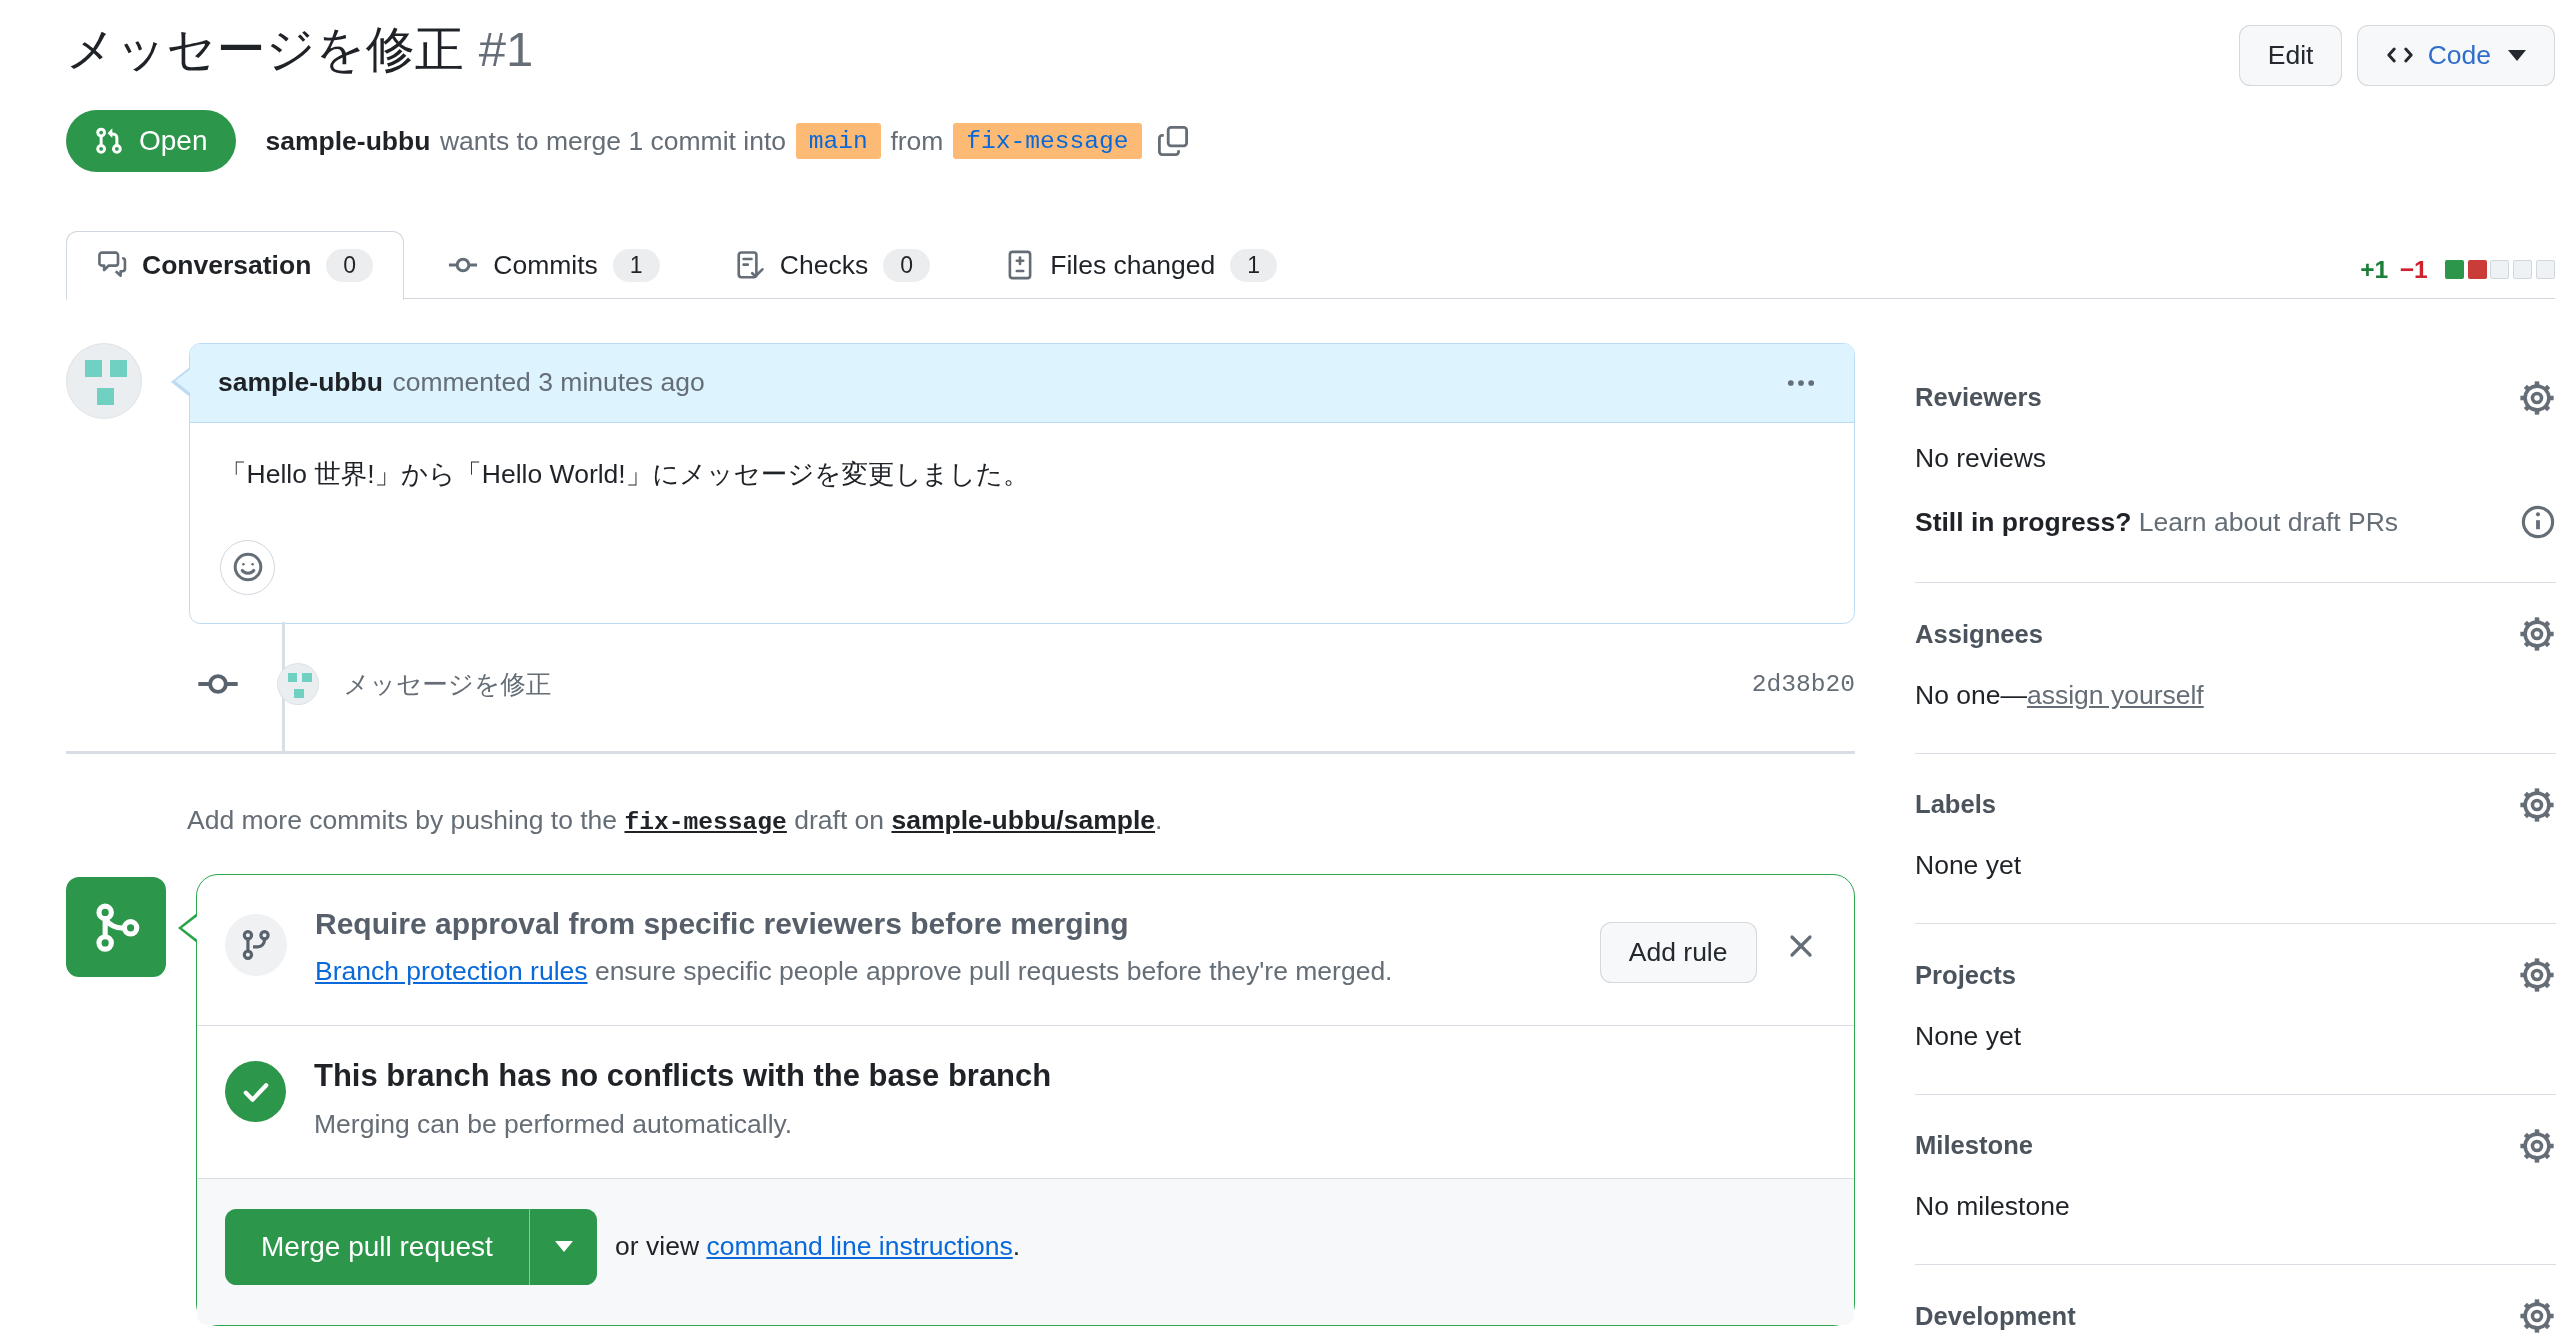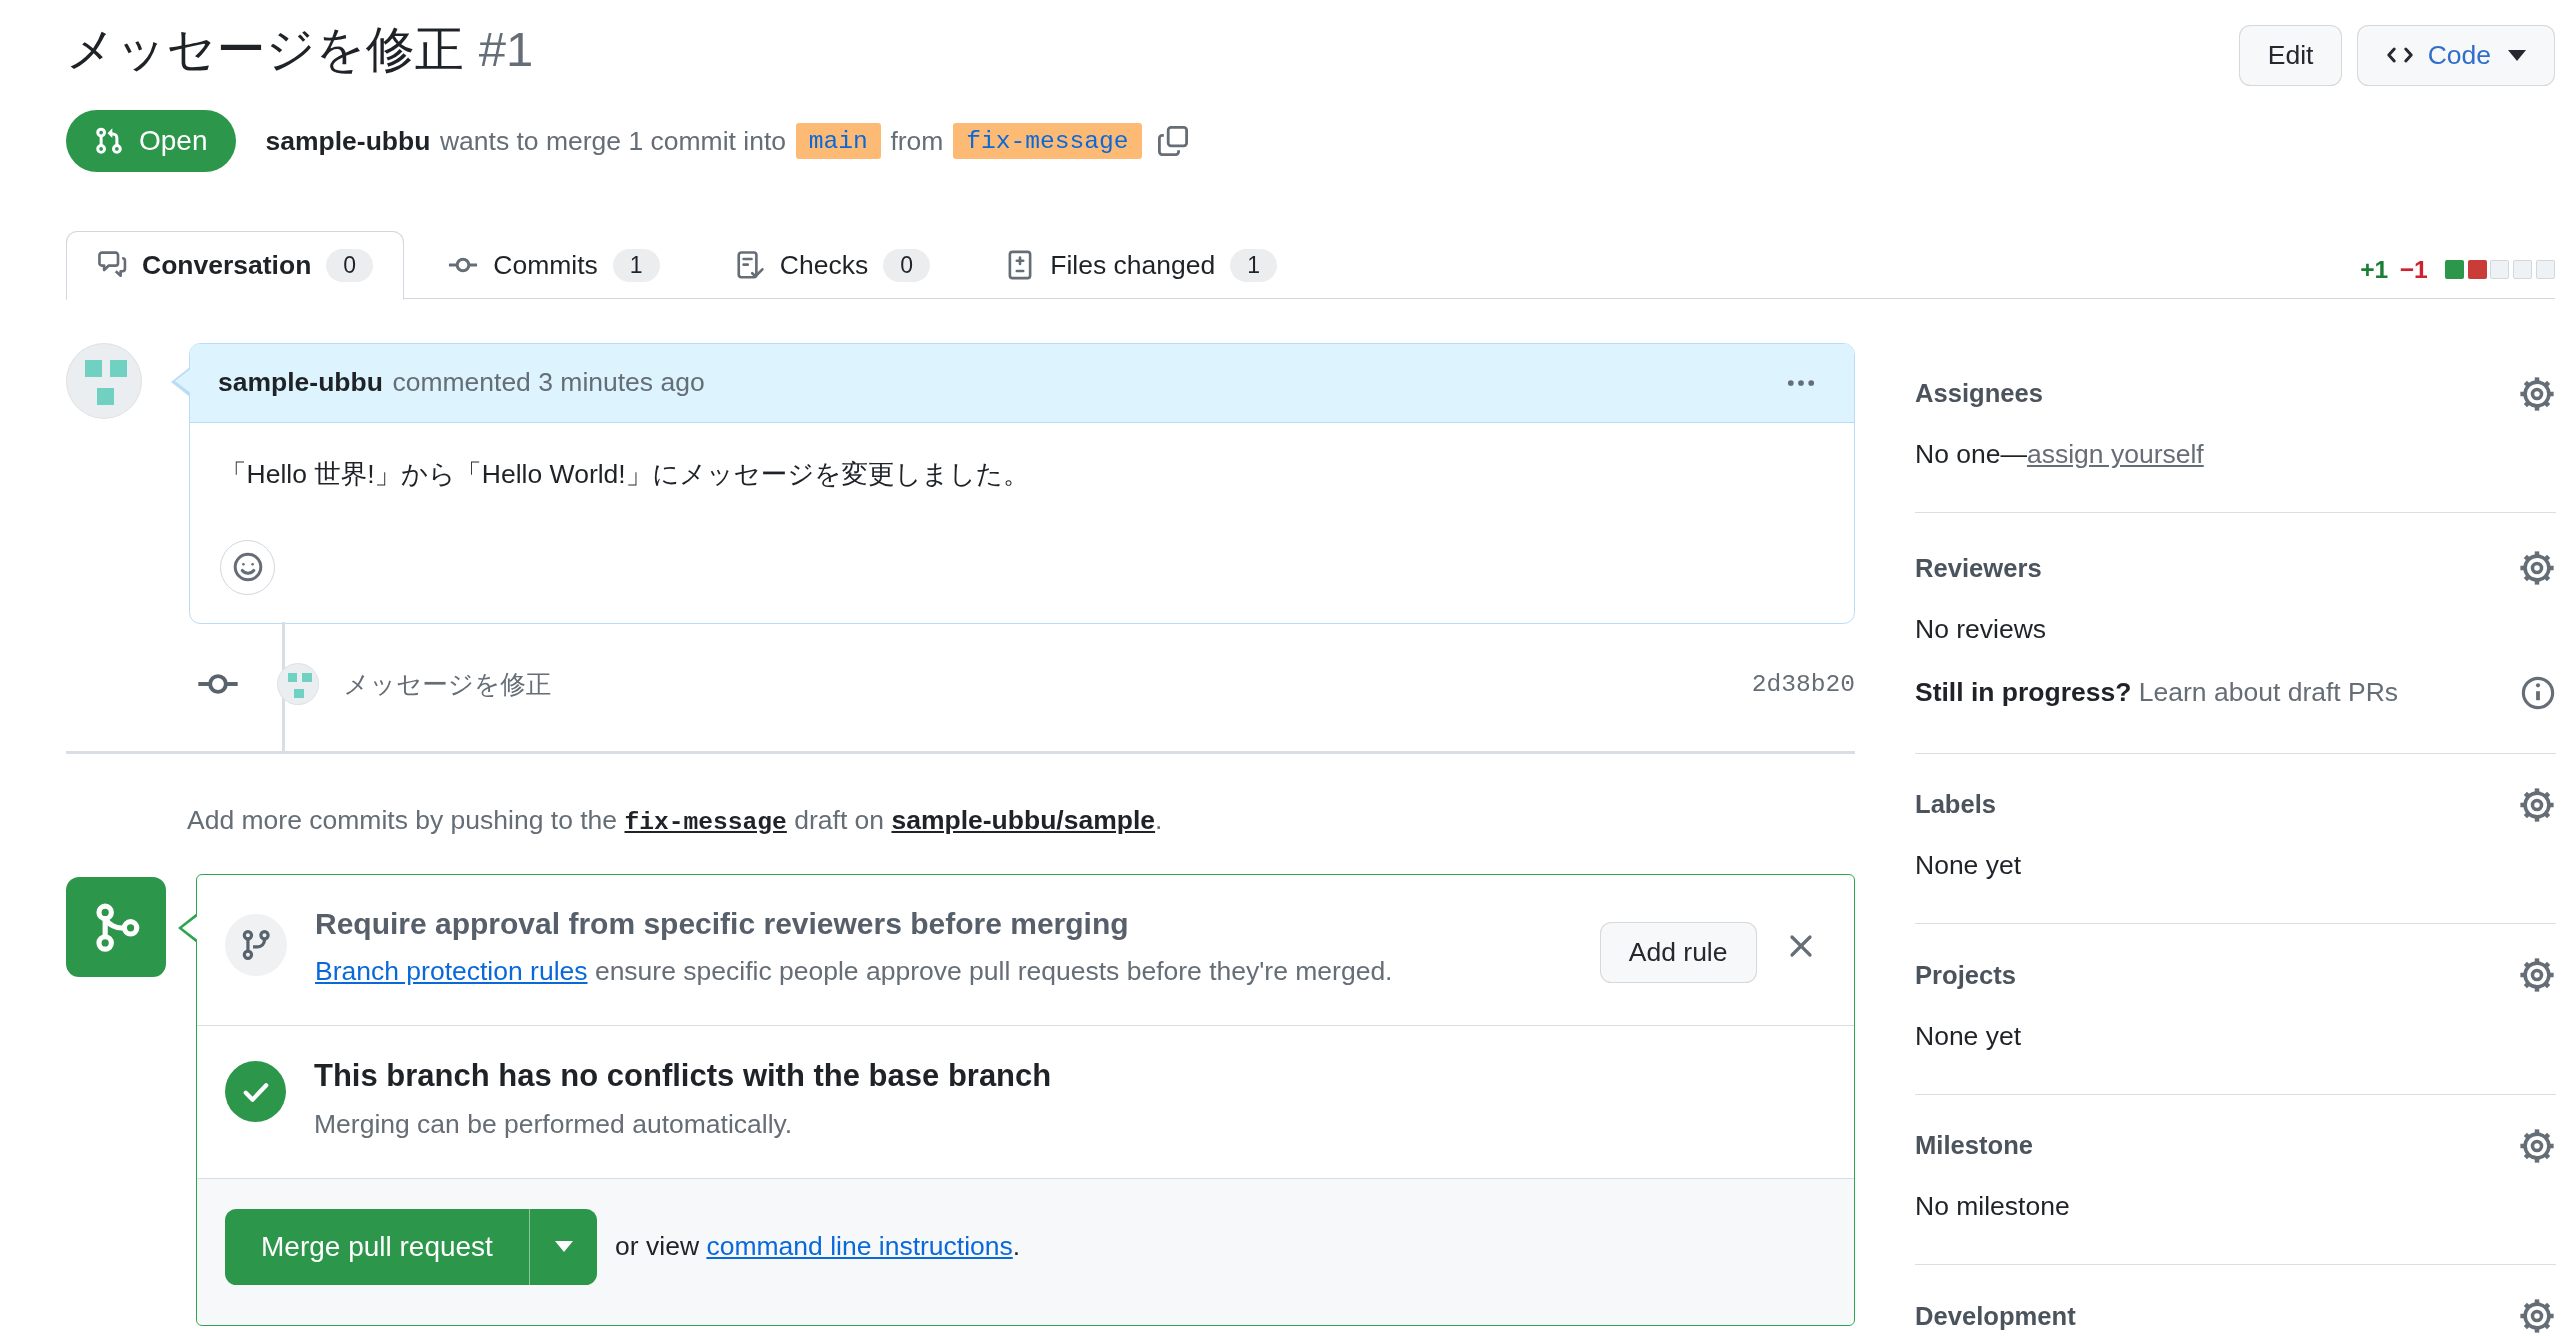--- a/index.html
+++ b/index.html
@@ -114,21 +114,21 @@
     color: #1f2328; text-decoration: underline; font-size: 24.6px;
   }
   .push-hint .repo { color: #1f2328; font-weight: 700; text-decoration: underline; }
 
   
   .merge-area { display: flex; margin-top: 38px; align-items: flex-start; }
   .merge-icon-square {
     width: 100px; height: 100px; background: #2c974b; border-radius: 13.2px;
     color: #fff; display: flex; align-items: center; justify-content: center; flex: none; margin-top: 3.8px;
   }
-  .merge-box { margin-left: 30px; flex: 1; border: 1.9px solid #2da44e; border-radius: 6px; background: #fff; position: relative; }
+  .merge-box { margin-left: 30px; flex: 1; border: 1.9px solid #2da44e; border-radius: 22px; background: #fff; position: relative; }
   .merge-box::before, .merge-box::after { content: ""; position: absolute; width: 0; height: 0; }
   .merge-box::before { left: -19px; top: 38px; border-top: 15px solid transparent; border-bottom: 15px solid transparent; border-right: 19px solid #2da44e; }
   .merge-box::after { left: -15px; top: 40px; border-top: 13.2px solid transparent; border-bottom: 13.2px solid transparent; border-right: 17px solid #fff; }
 
   .mb-sec1 { display: flex; align-items: flex-start; padding: 32px 28px 38px; }
   .gray-circle {
     width: 62px; height: 62px; border-radius: 50%; background: #eff1f3;
     color: #59636e; display: flex; align-items: center; justify-content: center; flex: none; margin-top: 7.6px;
   }
   .sec1-text { margin-left: 28px; flex: 1; }
@@ -406,20 +406,56 @@
               <span>or view</span>
               <span class="link">command line instructions</span><span>.</span>
             </span>
           </div>
         </div>
       </div>
     </div>
 
     <aside class="sidebar">
 
+      <div class="side-section first">
+        <div class="side-heading-row">
+          <span class="side-heading">Reviewers</span>
+          <span class="gear">
+            <svg width="38" height="38" viewBox="0 0 16 16" fill="none" stroke="currentColor" stroke-width="1.5">
+                <circle cx="8" cy="8" r="5"></circle>
+                <circle cx="8" cy="8" r="1.9"></circle>
+                <g stroke-width="1.9">
+                  <line x1="15" y1="8" x2="13.2" y2="8"></line>
+                  <line x1="12.9" y1="12.9" x2="11.6" y2="11.6"></line>
+                  <line x1="8" y1="15" x2="8" y2="13.2"></line>
+                  <line x1="3.1" y1="12.9" x2="4.4" y2="11.6"></line>
+                  <line x1="1" y1="8" x2="2.8" y2="8"></line>
+                  <line x1="3.1" y1="3.1" x2="4.4" y2="4.4"></line>
+                  <line x1="8" y1="1" x2="8" y2="2.8"></line>
+                  <line x1="12.9" y1="3.1" x2="11.6" y2="4.4"></line>
+                </g>
+              </svg>
+          </span>
+        </div>
+        <div class="side-body">No reviews</div>
+        <div class="info-row">
+          <span>
+            <span class="bold">Still in progress?</span>
+            <span class="rest">Learn about draft PRs</span>
+          </span>
+          <span class="info-icon">
+            <svg width="36" height="36" viewBox="0 0 16 16" fill="none" stroke="currentColor" stroke-width="1.4">
+                <circle cx="8" cy="8" r="6.5"></circle>
+                <line x1="8" y1="7.2" x2="8" y2="11.2" stroke-width="1.7"></line>
+                <circle cx="8" cy="4.6" r="0.9" fill="currentColor" stroke="none"></circle>
+              </svg>
+          </span>
+        </div>
+      </div>
+
       <div class="side-section">
         <div class="side-heading-row">
           <span class="side-heading">Assignees</span>
           <span class="gear">
             <svg width="38" height="38" viewBox="0 0 16 16" fill="none" stroke="currentColor" stroke-width="1.5">
                 <circle cx="8" cy="8" r="5"></circle>
                 <circle cx="8" cy="8" r="1.9"></circle>
                 <g stroke-width="1.9">
                   <line x1="15" y1="8" x2="13.2" y2="8"></line>
                   <line x1="12.9" y1="12.9" x2="11.6" y2="11.6"></line>
@@ -431,56 +467,20 @@
                   <line x1="12.9" y1="3.1" x2="11.6" y2="4.4"></line>
                 </g>
               </svg>
           </span>
         </div>
         <div class="side-body">
           <span>No one—</span><span class="muted-link">assign yourself</span>
         </div>
       </div>
 
-      <div class="side-section first">
-        <div class="side-heading-row">
-          <span class="side-heading">Reviewers</span>
-          <span class="gear">
-            <svg width="38" height="38" viewBox="0 0 16 16" fill="none" stroke="currentColor" stroke-width="1.5">
-                <circle cx="8" cy="8" r="5"></circle>
-                <circle cx="8" cy="8" r="1.9"></circle>
-                <g stroke-width="1.9">
-                  <line x1="15" y1="8" x2="13.2" y2="8"></line>
-                  <line x1="12.9" y1="12.9" x2="11.6" y2="11.6"></line>
-                  <line x1="8" y1="15" x2="8" y2="13.2"></line>
-                  <line x1="3.1" y1="12.9" x2="4.4" y2="11.6"></line>
-                  <line x1="1" y1="8" x2="2.8" y2="8"></line>
-                  <line x1="3.1" y1="3.1" x2="4.4" y2="4.4"></line>
-                  <line x1="8" y1="1" x2="8" y2="2.8"></line>
-                  <line x1="12.9" y1="3.1" x2="11.6" y2="4.4"></line>
-                </g>
-              </svg>
-          </span>
-        </div>
-        <div class="side-body">No reviews</div>
-        <div class="info-row">
-          <span>
-            <span class="bold">Still in progress?</span>
-            <span class="rest">Learn about draft PRs</span>
-          </span>
-          <span class="info-icon">
-            <svg width="36" height="36" viewBox="0 0 16 16" fill="none" stroke="currentColor" stroke-width="1.4">
-                <circle cx="8" cy="8" r="6.5"></circle>
-                <line x1="8" y1="7.2" x2="8" y2="11.2" stroke-width="1.7"></line>
-                <circle cx="8" cy="4.6" r="0.9" fill="currentColor" stroke="none"></circle>
-              </svg>
-          </span>
-        </div>
-      </div>
-
       <div class="side-section">
         <div class="side-heading-row">
           <span class="side-heading">Labels</span>
           <span class="gear">
             <svg width="38" height="38" viewBox="0 0 16 16" fill="none" stroke="currentColor" stroke-width="1.5">
                 <circle cx="8" cy="8" r="5"></circle>
                 <circle cx="8" cy="8" r="1.9"></circle>
                 <g stroke-width="1.9">
                   <line x1="15" y1="8" x2="13.2" y2="8"></line>
                   <line x1="12.9" y1="12.9" x2="11.6" y2="11.6"></line>

